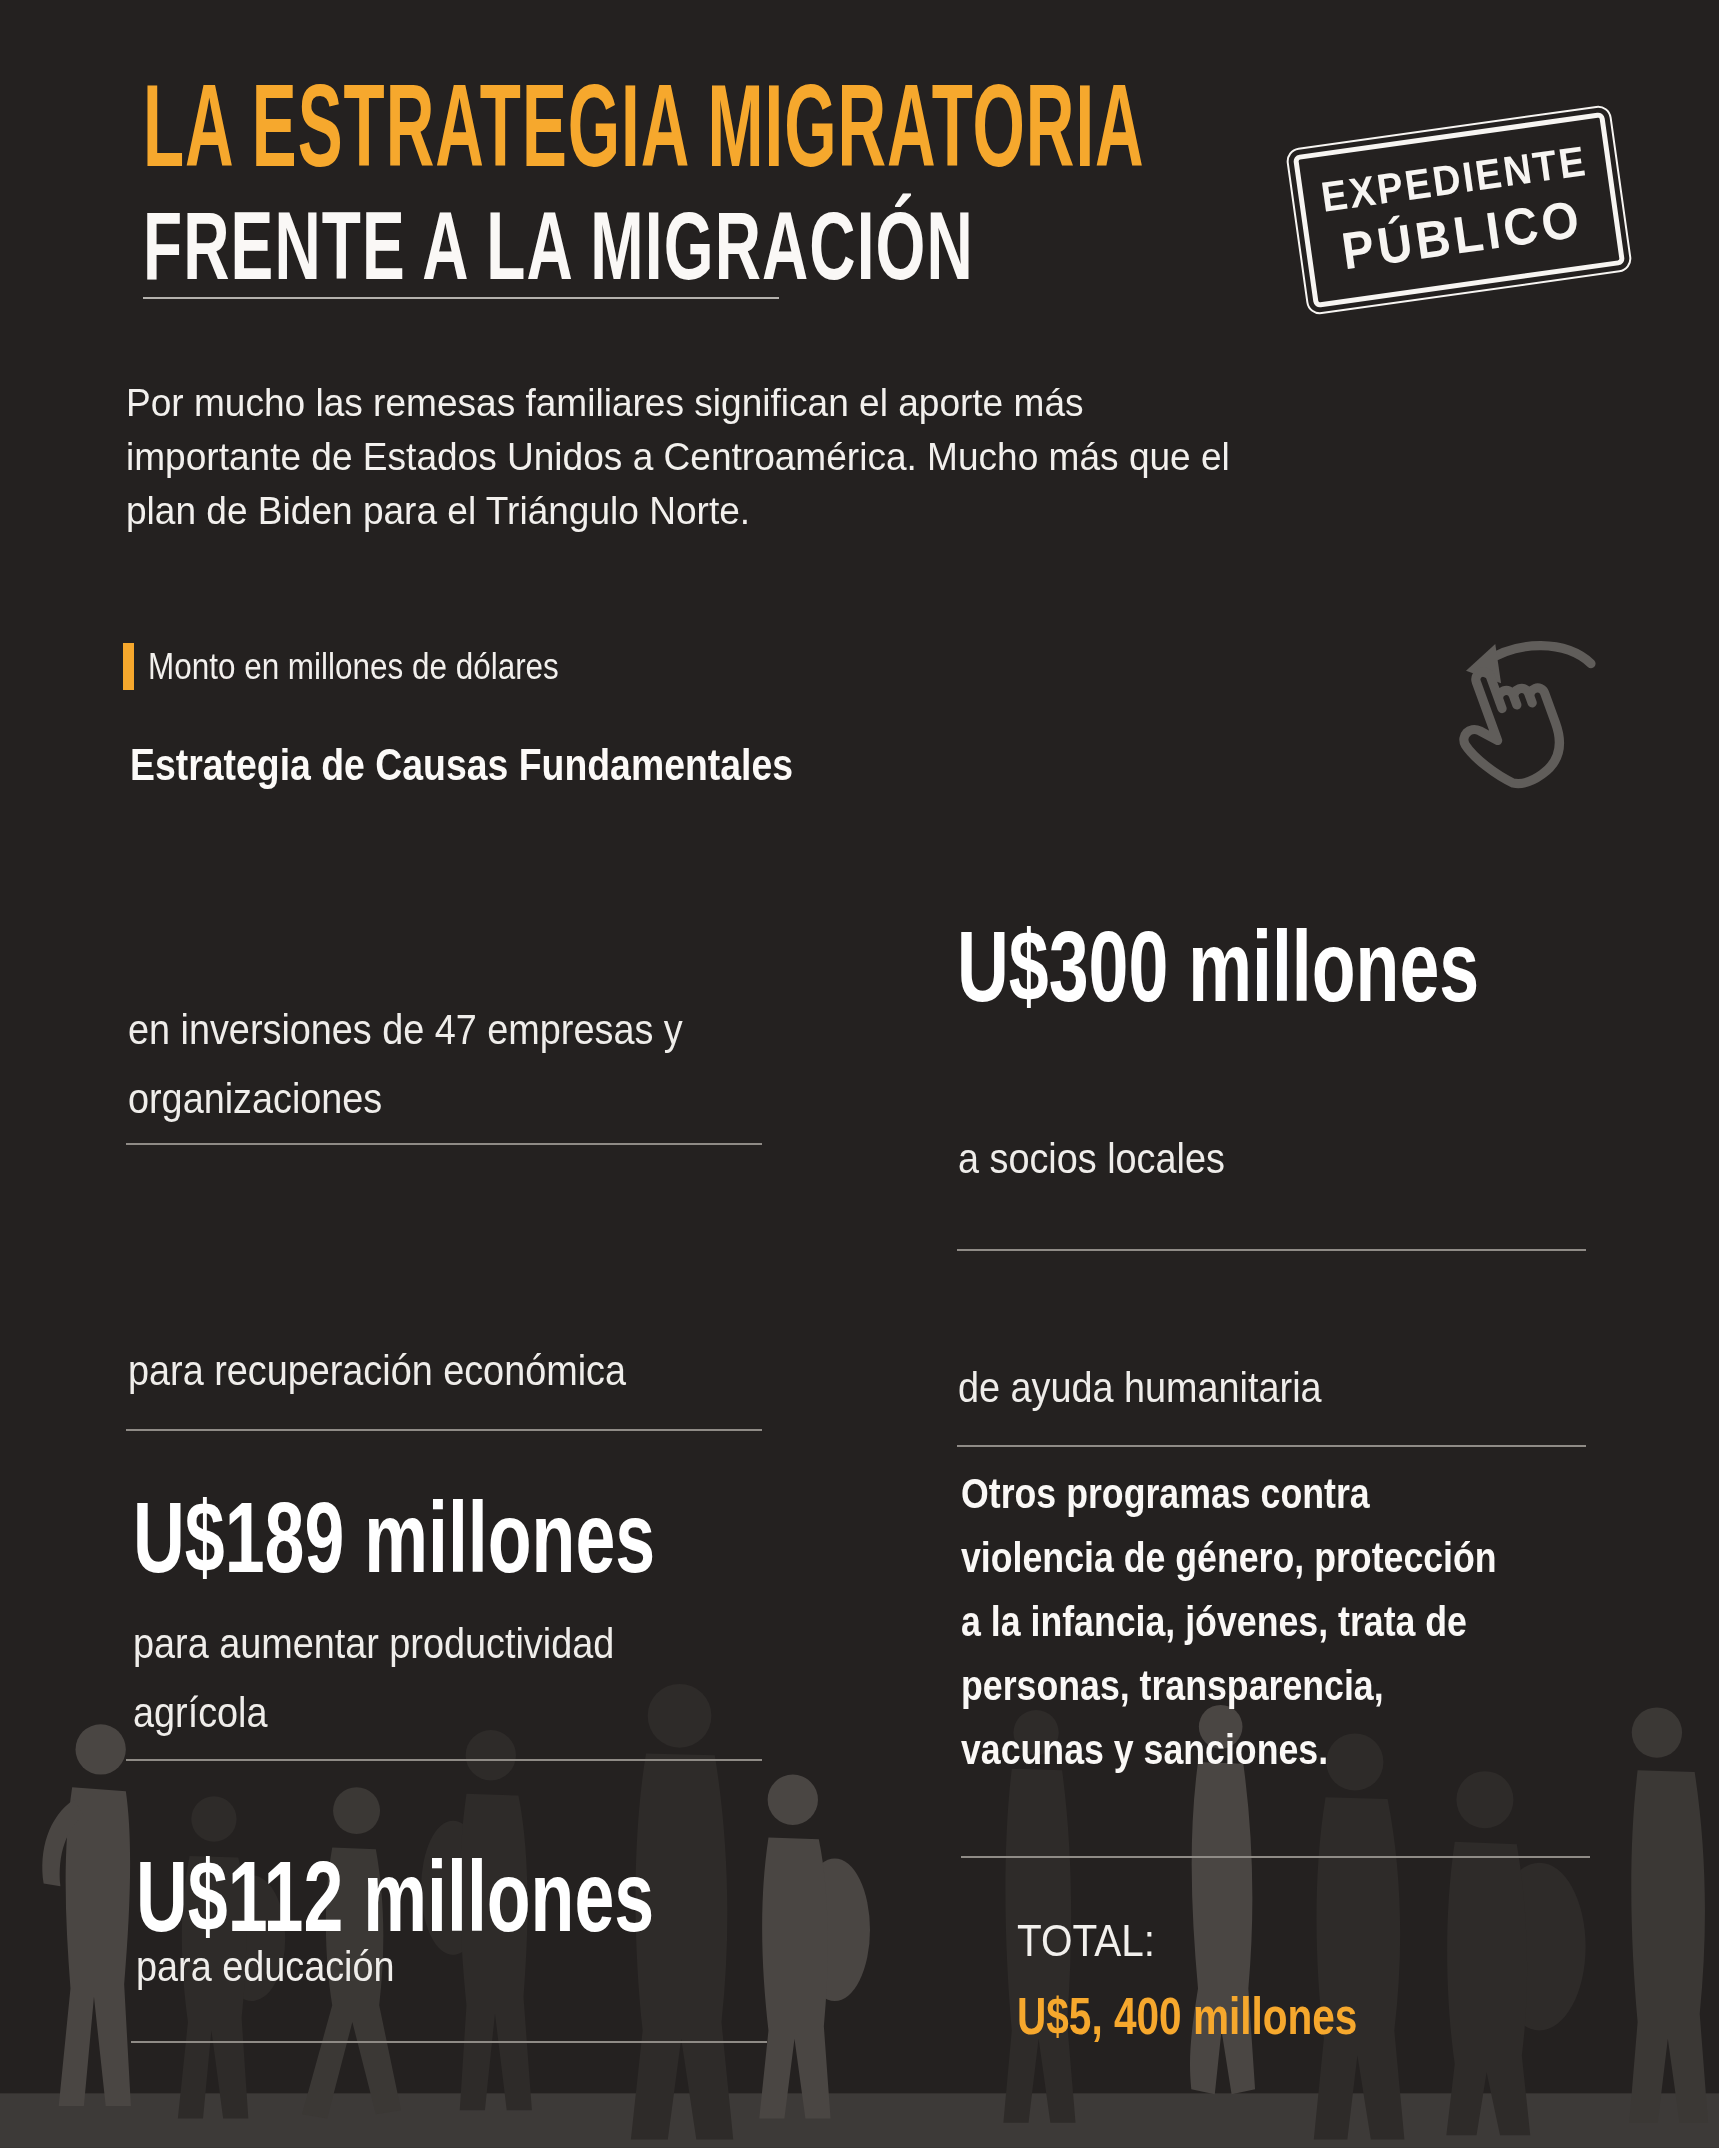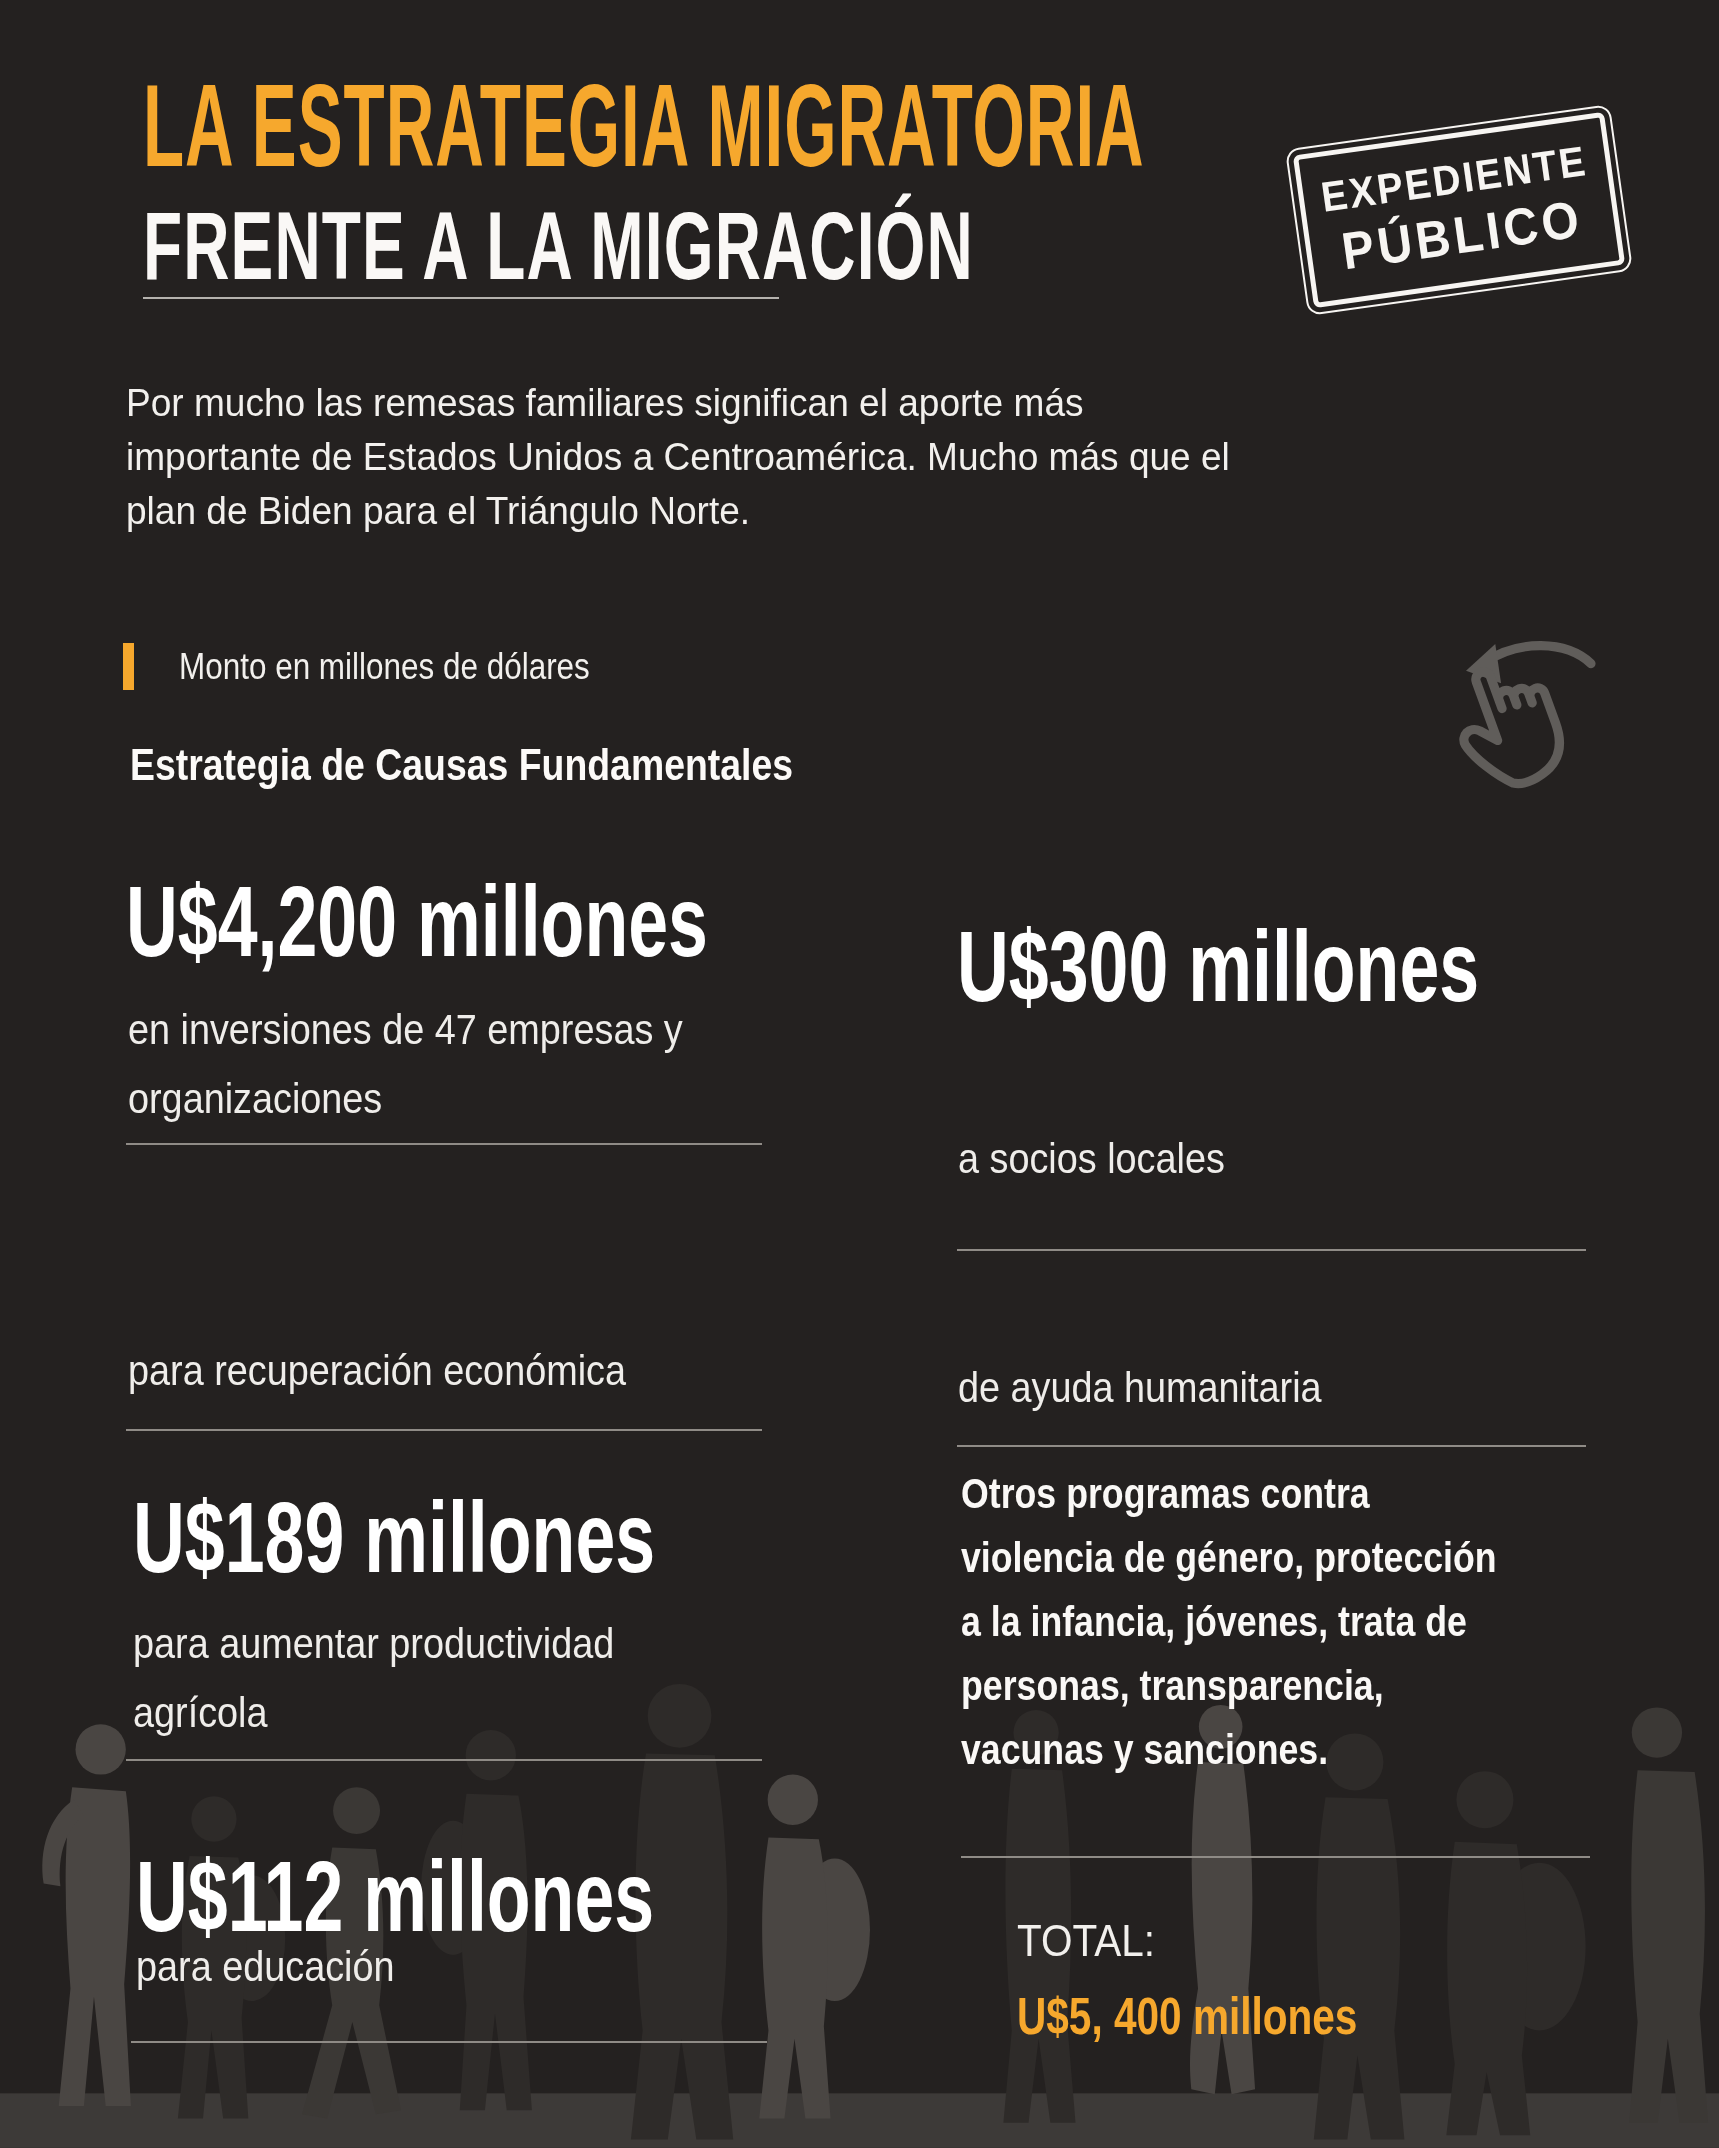--- a/index.html
+++ b/index.html
@@ -14,21 +14,21 @@
   .t1{font-size:116px;font-weight:700;color:var(--accent);letter-spacing:1.7px;}
   .t1 .cx{transform:scaleX(.58);}
   .t2{font-size:97px;font-weight:700;color:#FAF8F6;letter-spacing:1.7px;}
   .t2 .cx{transform:scaleX(.66);}
   .title-rule{height:1.7px;background:#B5B2AE;}
   
   .intro{font-size:39px;line-height:54px;color:var(--text);font-weight:400;}
   .intro div{white-space:nowrap;transform:scaleX(.95);transform-origin:0 0;}
   
   .kicker-bar{width:11px;height:47px;background:var(--accent);}
-  .kicker{font-size:37px;color:var(--text);margin-left:31px;}
+  .kicker{font-size:37px;color:var(--text);}
   .kicker .cx{transform:scaleX(.85);}
   .heading{font-size:44px;font-weight:700;color:var(--heading);}
   .heading .cx{transform:scaleX(.85);}
   
   .num{font-size:101px;font-weight:700;color:#FFFFFF;line-height:1;}
   .num .cx{transform:scaleX(.71);}
   .desc{font-size:42px;color:#EFEDEA;line-height:69px;}
   .desc div{white-space:nowrap;transform:scaleX(.9);transform-origin:0 0;}
   .divider{height:1.7px;background:var(--divider);}
   
@@ -132,23 +132,20 @@
 
   <div class="abs txt kicker-bar" style="left:123px;top:643px;"></div>
   <div class="abs txt kicker" style="left:148px;top:646px;">
     <span class="cx">Monto en millones de dólares</span>
   </div>
 
   <div class="abs txt heading" style="left:130px;top:740px;">
     <span class="cx">Estrategia de Causas Fundamentales</span>
   </div>
 
-  <div class="abs txt num" style="left:126px;top:871px;">
-    <span class="cx">U$4,200 millones</span>
-  </div>
   <div class="abs txt desc" style="left:128px;top:995px;">
     <div>en inversiones de 47 empresas y</div>
     <div>organizaciones</div>
   </div>
   <div class="abs txt divider" style="left:126px;top:1143px;width:636px;"></div>
 
   <div class="abs txt desc" style="left:128px;top:1336px;">
     <div>para recuperación económica</div>
   </div>
   <div class="abs txt divider" style="left:126px;top:1429px;width:636px;"></div>

